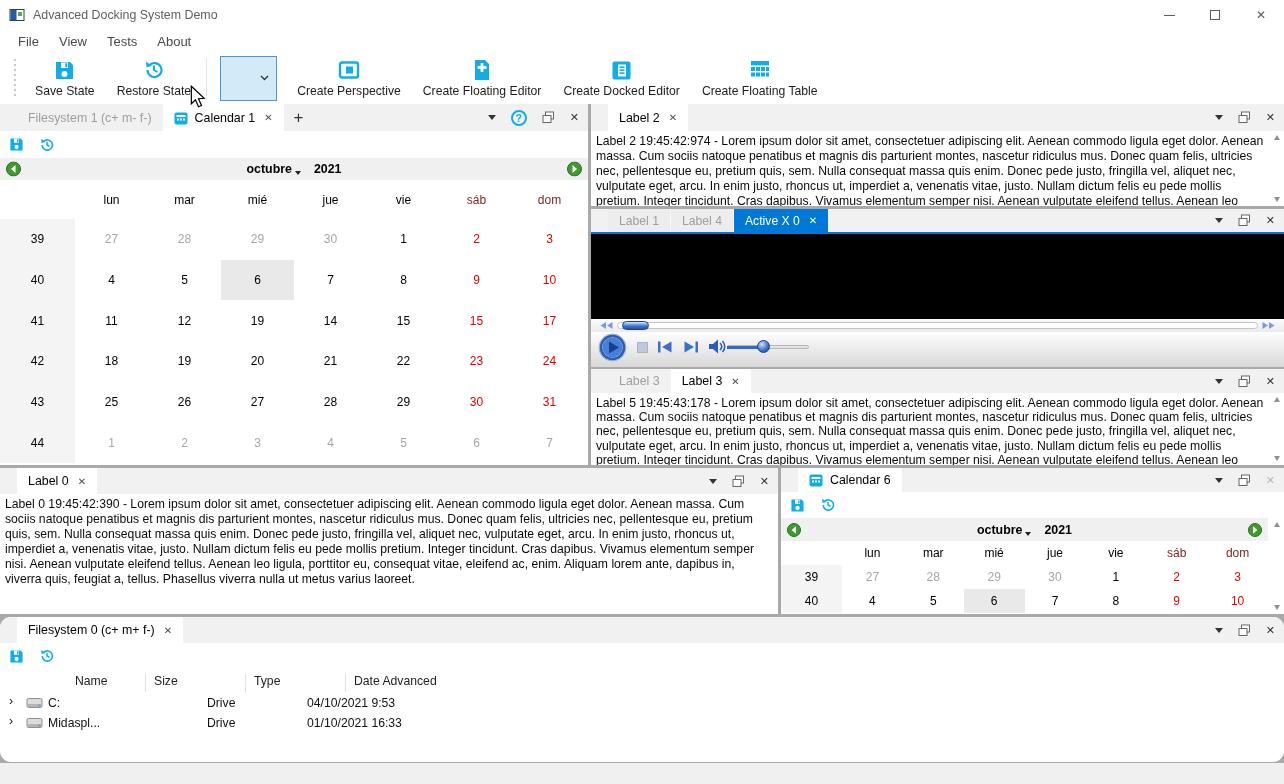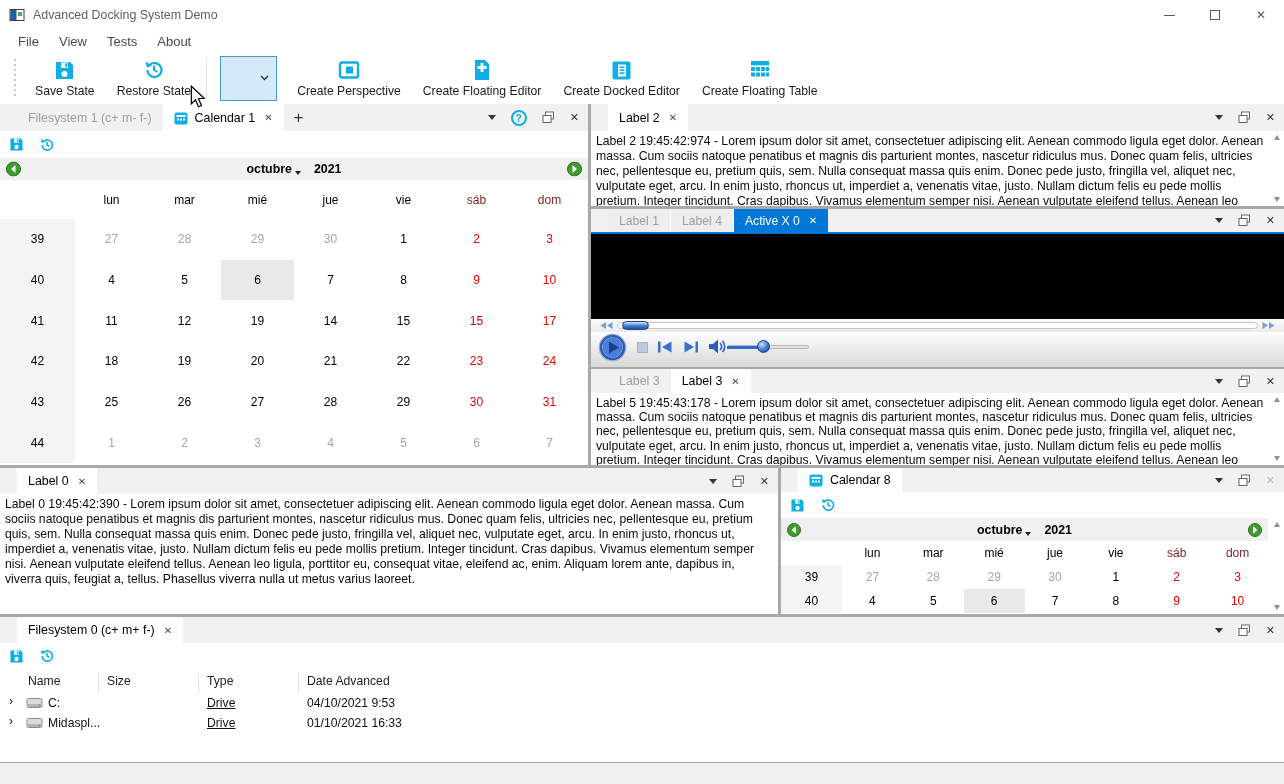--- a/index.html
+++ b/index.html
@@ -108,28 +108,28 @@
            background:linear-gradient(#fefefe,#d8d8d8); }
   .m-abs { position:absolute; display:block; }
   .vtrack { left:136px; top:13px; width:82px; height:4px; background:#e3e3e3;
             border:1px solid #b8b8b8; border-radius:2px; }
   .vfill { left:136px; top:14px; width:36px; height:3px; background:#3366cc; }
   .vthumb { left:166px; top:8px; width:13px; height:13px; border-radius:50%;
             background:radial-gradient(circle at 35% 30%, #cfe0f5, #3f77d2 55%, #1d3f86); border:1px solid #1d3f86; }
 
   
   .fs-head { position:absolute; left:0; right:0; top:54px; height:22px; background:#fff; }
-  .fs-head span { position:absolute; top:3px; color:#222; font-size:12.2px; }
+  .fs-head span { position:absolute; top:3px; color:#222; font-size:12.2px;margin-left:47px; }
   .fs-sep { position:absolute; top:2px; width:1px; height:18px; background:#e2e2e2; }
   .fs-rows { position:absolute; left:0; right:0; top:76px; }
   .fs-row { position:relative; height:20px; }
   .fs-row span { position:absolute; font-size:12.2px; color:#111; }
   .fs-chev { left:9px; top:1px; color:#9a9a9a; font-size:13px; }
   .fs-ico { position:absolute; left:26px; top:3px; }
-  .fs-name { left:48px; top:3px; } .fs-type { left:207px; top:3px;text-decoration:underline; } .fs-date { left:307px; top:3px; }
+  .fs-name { left:48px; top:3px; } .fs-type { left:207px; top:3px; } .fs-date { left:307px; top:3px; }
 
   .statusbar { position:absolute; left:0; top:762px; width:1284px; height:22px;
                background:#f0f0f0; border-top:1px solid #ababab; }
 
   .cursor { position:absolute; left:188px; top:85px; z-index:99; }
 </style>
 </head>
 <body>
 
 <div class="titlebar">
@@ -489,21 +489,21 @@
       <div class="tab active">
         <span class="tab-ico">
           <svg width="14" height="14" viewBox="0 0 14 14">
               <rect x="0.5" y="1.5" width="13" height="12" rx="2" fill="#10aee6"></rect>
               <rect x="2.5" y="4" width="9" height="2" fill="#fff"></rect>
               <rect x="3" y="7.5" width="2" height="2" fill="#fff"></rect>
               <rect x="6" y="7.5" width="2" height="2" fill="#fff"></rect>
               <rect x="9" y="7.5" width="2" height="2" fill="#fff"></rect>
             </svg>
         </span>
-        <span>Calendar 8</span>
+        <span>Calendar 6</span>
       </div>
       <div class="pt-btns">
         <span class="caret-down"></span>
         <svg width="13" height="13" viewBox="0 0 13 13">
             <rect x="3.5" y="1" width="8" height="7" fill="#fff" stroke="#666"></rect>
             <rect x="1" y="4.5" width="8" height="7" fill="#fff" stroke="#666"></rect>
           </svg>
         <span class="x-btn dim">✕</span>
       </div>
     </div>
@@ -562,21 +562,21 @@
         <div class="c day sel">6</div>
         <div class="c day">7</div>
         <div class="c day">8</div>
         <div class="c day wend">9</div>
         <div class="c day wend">10</div>
       </div>
     <span class="mini-arrow mini-up" style="top:54px;"></span>
     <span class="mini-arrow mini-down" style="bottom:4px;"></span>
   </div>
 
-  <div class="panel" style="left:0;top:513px;width:1284px;height:145px;">
+  <div class="panel" style="left:0;top:513px;width:1284px;height:145px;border-radius:11px;">
     <div class="ptitle" style="height:26px;">
       <div class="tab active">
         <span>Filesystem 0 (c+ m+ f-)</span>
         <span class="tab-x">✕</span>
       </div>
       <div class="pt-btns">
         <span class="caret-down"></span>
         <svg width="13" height="13" viewBox="0 0 13 13">
             <rect x="3.5" y="1" width="8" height="7" fill="#fff" stroke="#666"></rect>
             <rect x="1" y="4.5" width="8" height="7" fill="#fff" stroke="#666"></rect>

